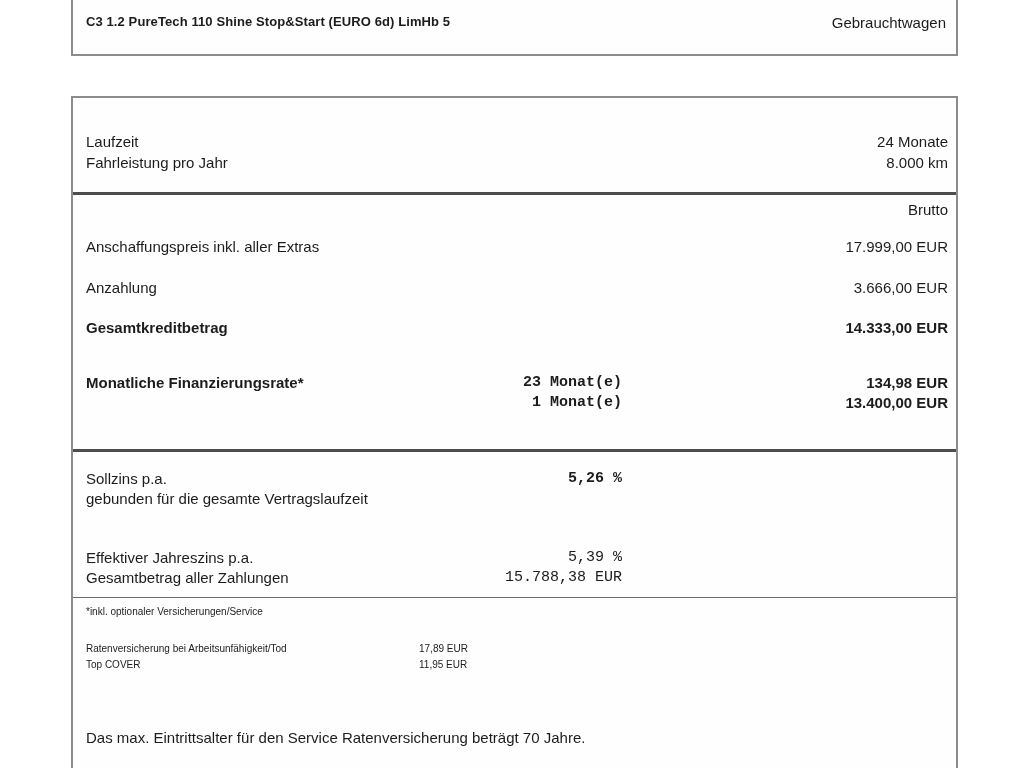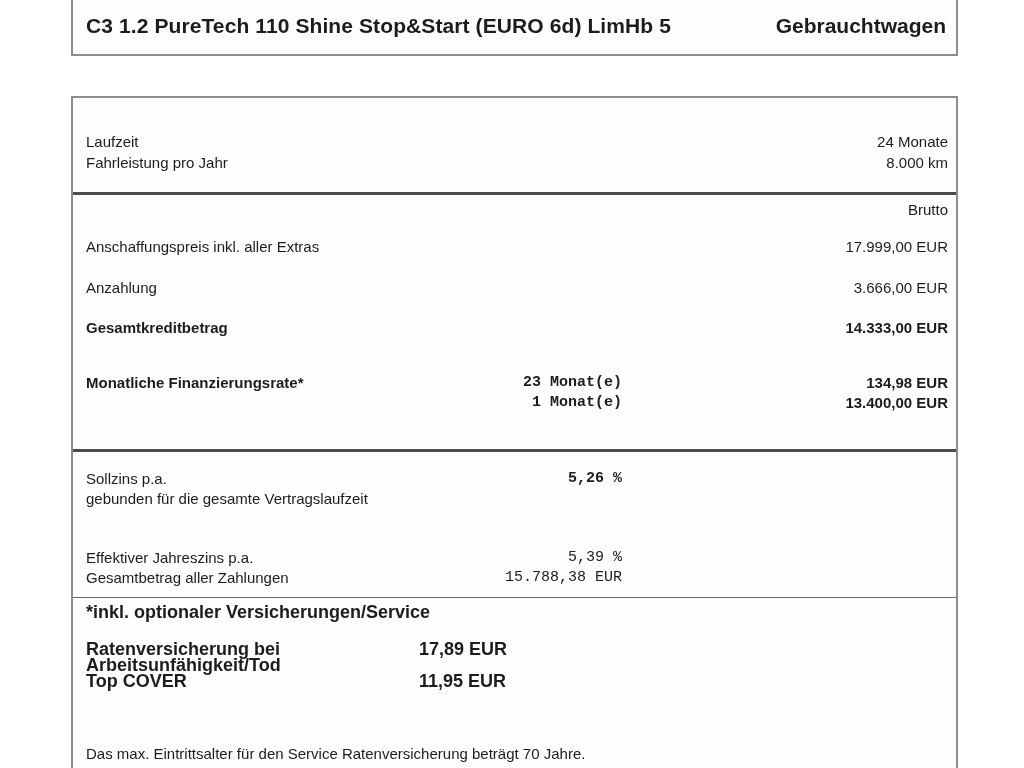--- a/index.html
+++ b/index.html
@@ -6,22 +6,22 @@
   html,body { width:1024px; height:768px; overflow:hidden; background:#ffffff; }
   body { font-family:"Liberation Sans", sans-serif; color:#1c1c1c; position:relative; }
 
   
   .header-box {
     position:absolute; left:71px; top:-6px; width:887px; height:62px;
     border:2px solid #8c8c8c; background:#fefefe;
     display:flex; justify-content:space-between; align-items:flex-start;
     padding:18px 10px 0 13px;
   }
-  .header-title { font-size:21px; font-weight:bold; letter-spacing:0.1px; }
-  .header-type  { font-size:21px; font-weight:bold; }
+  .header-title { font-size:13px; font-weight:bold; letter-spacing:0.1px; }
+  .header-type  { font-size:15px; font-weight:normal; }
 
   
   .main-box {
     position:absolute; left:71px; top:96px; width:887px; height:700px;
     border:2px solid #8c8c8c; border-bottom:none; background:#fefefe;
     padding:0 8px 0 13px;
     font-size:15px;
   }
 
   .sep-strong { border:none; border-top:3px solid #4d4d4d; margin-left:-13px; margin-right:-8px; }
@@ -42,21 +42,21 @@
   .p-row1 { margin-top:17px;justify-content:flex-end; }
   .p-row2 { margin-top:21px; }
   .p-row3 { margin-top:20px; }
   .rate-block { margin-top:35px; line-height:22px; }
   .bold { font-weight:bold; }
   .sep2 { margin-top:36px; }
   .sollzins-block { margin-top:17px; }
   .eff-block { margin-top:39px; }
   .sep3 { margin-top:9px; }
 
-  .fine { font-size:18px;font-weight:bold; }
+  .fine { font-size:10px; }
   .asterisk-note { margin-top:7px; line-height:14px; }
   .insurance-rows { margin-top:22px; line-height:16px; }
   .rowF { display:flex; }
   .c-fine-label { width:333px; }
   .c-fine-val { text-align:left; }
   .age-note { margin-top:57px; font-size:15px; line-height:15px; }
 </style>
 </head>
 <body>
 

